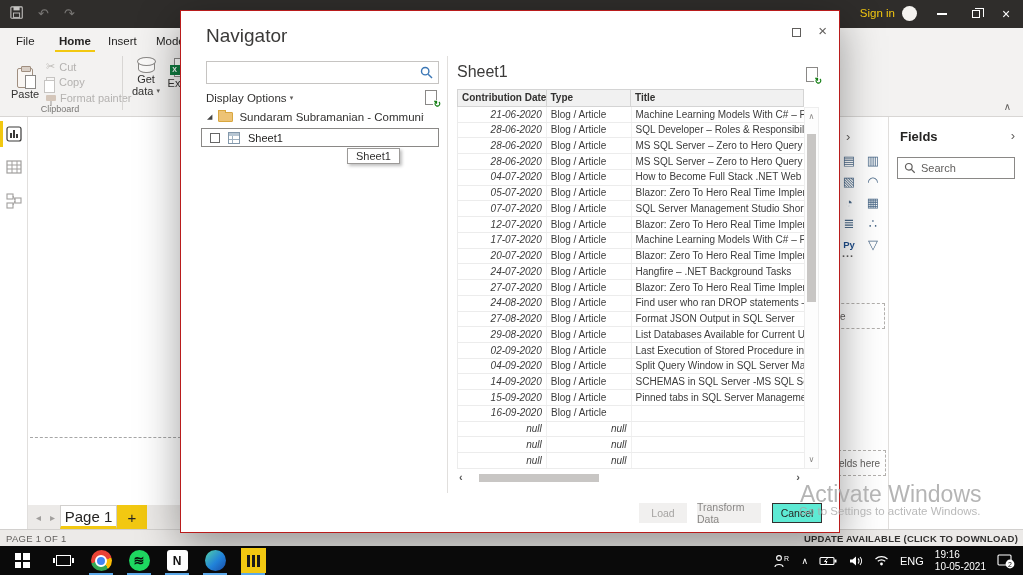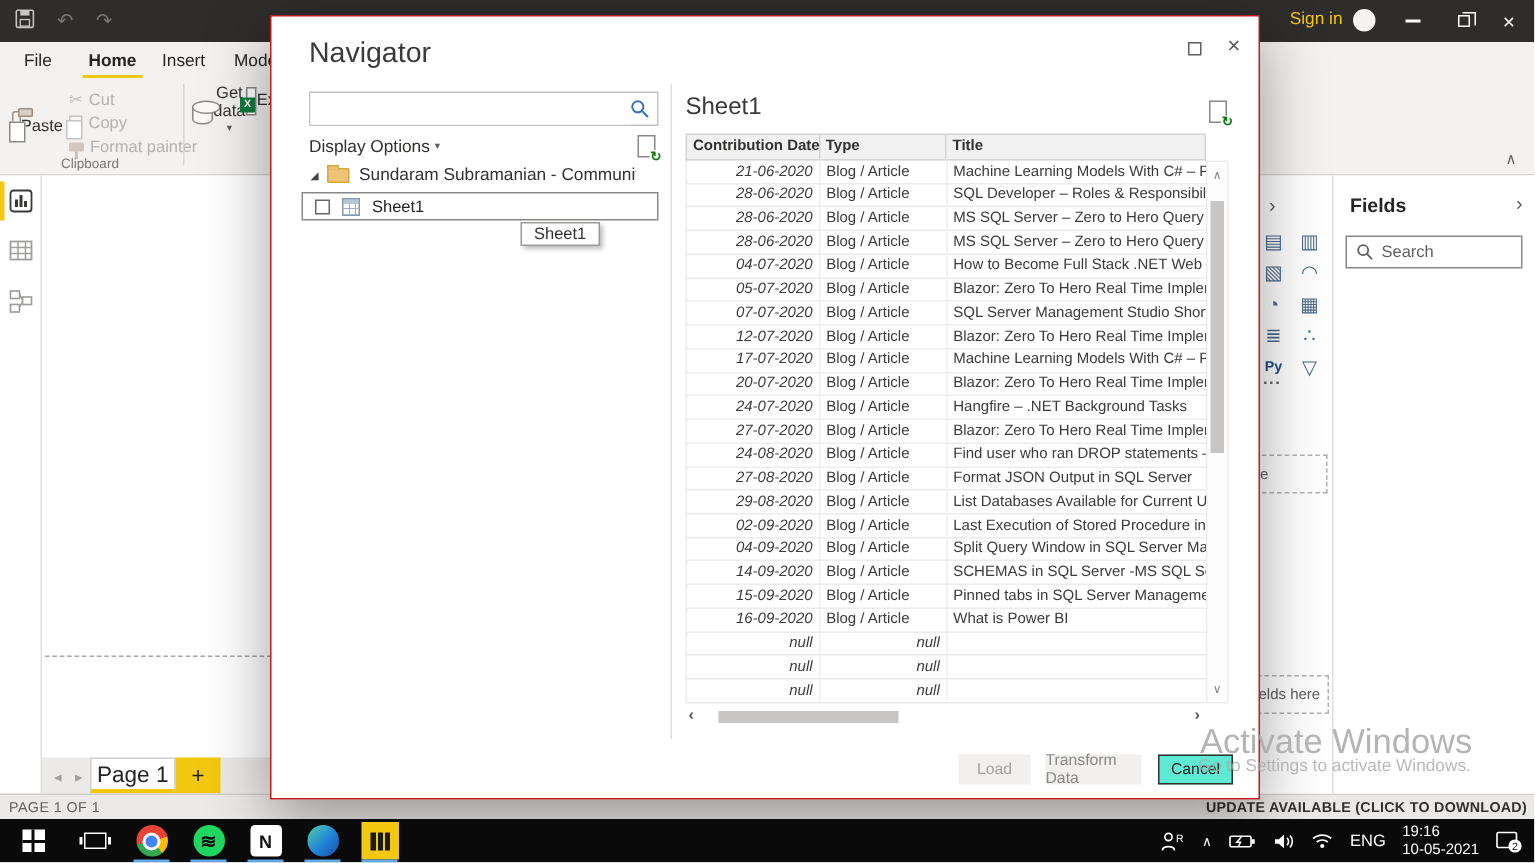--- a/index.html
+++ b/index.html
@@ -19,21 +19,21 @@
   .min-glyph{width:10px;height:1.5px;background:#fff}
   .restore-glyph{width:8px;height:8px;border:1px solid #fff;position:relative;background:#2f2d2b}
   .restore-glyph::before{content:'';position:absolute;top:-3px;left:2px;width:8px;height:8px;border:1px solid #fff;border-bottom:none;border-left:none}
   .close-glyph{font-size:14px;line-height:14px}
 
   
   .ribbon-tabs{position:absolute;left:0;top:28px;width:1023px;height:24px;background:#f3f2f1}
   .rtab{position:absolute;top:4px;font-size:11.5px;color:#252423;padding:3px 4px}
   .rtab.active{font-weight:700;border-bottom:3px solid #f2c811}
   .ribbon{position:absolute;left:0;top:52px;width:1023px;height:65px;background:#f3f2f1;border-bottom:1px solid #d8d6d4}
-  .big-btn{position:absolute;display:flex;flex-direction:row;align-items:center;font-size:11px;color:#323130}
+  .big-btn{position:absolute;display:flex;flex-direction:column;align-items:center;font-size:11px;color:#323130}
   .paste-btn{left:8px;top:6px;width:34px;height:52px;justify-content:center;padding:2px 0}
   .ic-paste{width:16px;height:20px;border:1.5px solid #a08f80;border-radius:2px;background:#f9f6f3;position:relative}
   .ic-paste::before{content:'';position:absolute;top:-3px;left:3px;width:8px;height:4px;background:#d9cfc6;border:1px solid #a08f80;border-radius:1px}
   .ic-paste::after{content:'';position:absolute;right:-4px;bottom:-2px;width:9px;height:12px;background:#fff;border:1px solid #8a8886}
   .small-item{position:absolute;display:flex;align-items:center;gap:4px;font-size:11px;color:#b4b2b0}
   .ic-cut-glyph{font-size:11px;color:#c0beba}
   .ic-copy{width:9px;height:11px;border:1px solid #c6c4c2;background:#f7f6f5;position:relative}
   .ic-copy::after{content:'';position:absolute;left:-3px;top:2px;width:9px;height:11px;border:1px solid #c6c4c2;background:#fff}
   .ic-fp{width:10px;height:6px;background:#d4c6ba;border-radius:1px;position:relative}
   .ic-fp::after{content:'';position:absolute;left:4px;top:6px;width:2px;height:5px;background:#c6c4c2}
@@ -443,21 +443,20 @@
           <span class="pcell c2">SCHEMAS in SQL Server -MS SQL Server – Zero t</span>
         </div>
         <div class="prow">
           <span class="pcell c0">15-09-2020</span>
           <span class="pcell c1">Blog / Article</span>
           <span class="pcell c2">Pinned tabs in SQL Server Management Studio (</span>
         </div>
         <div class="prow">
           <span class="pcell c0">16-09-2020</span>
           <span class="pcell c1">Blog / Article</span>
-          <span class="pcell c2">What is Power BI</span>
         </div>
         <div class="prow">
           <span class="pcell c0 null">null</span>
           <span class="pcell c1 null">null</span>
           <span class="pcell c2"></span>
         </div>
         <div class="prow">
           <span class="pcell c0 null">null</span>
           <span class="pcell c1 null">null</span>
           <span class="pcell c2"></span>

